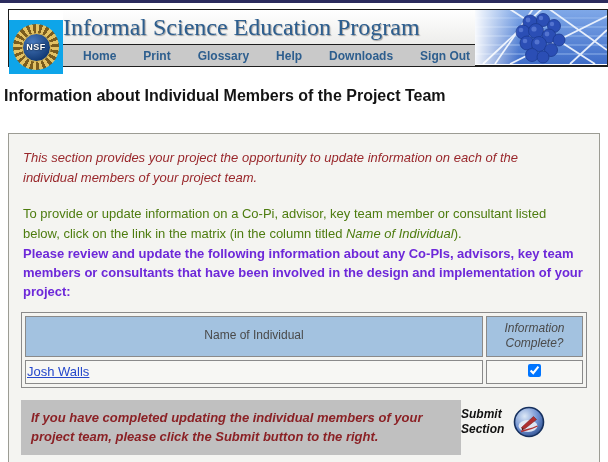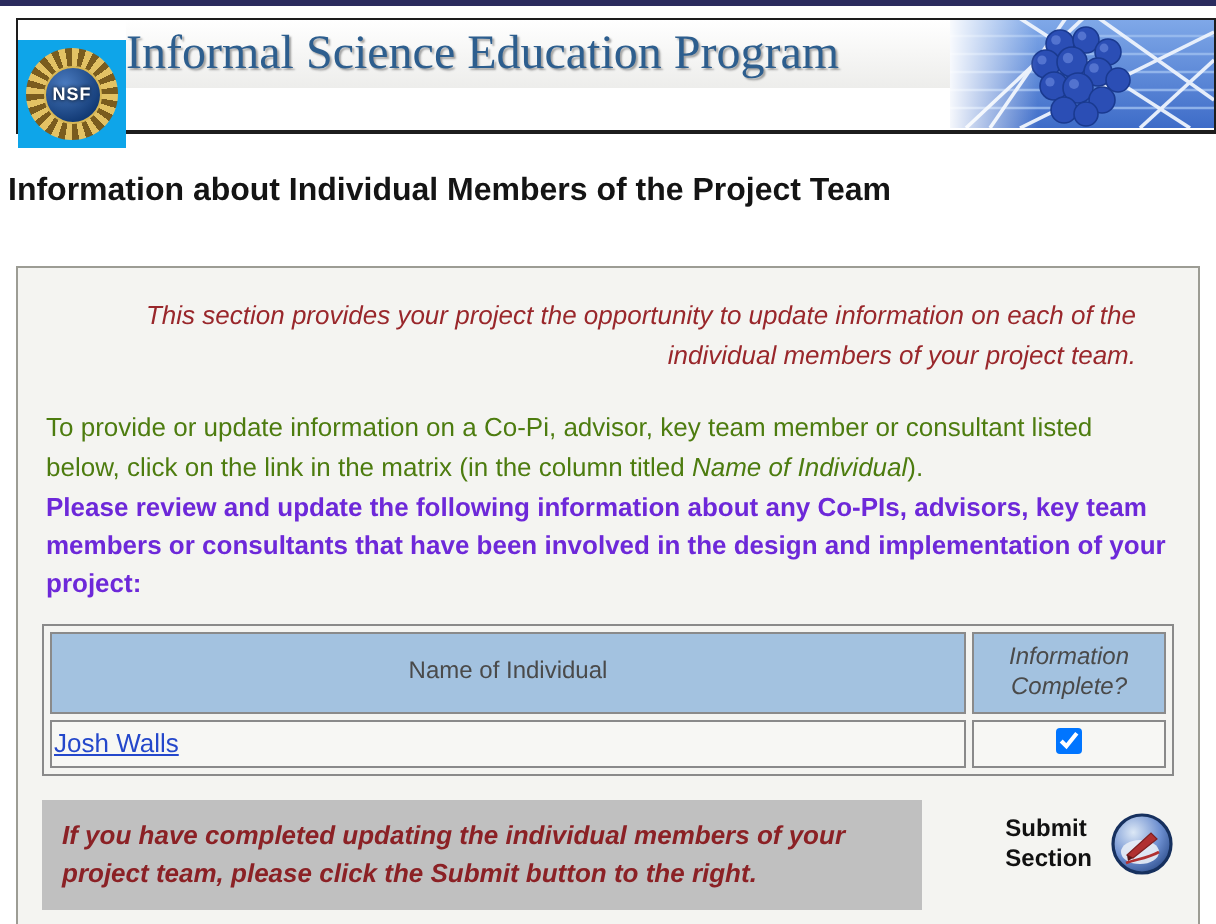--- a/index.html
+++ b/index.html
@@ -58,21 +58,21 @@
 
   
   .page-heading { margin: 20px 8px 0 4px; font-size: 16px; font-weight: bold; color: #141414; }
 
   .section-box {
     margin: 28px 8px 0 8px; border: 1px solid #9c9c94;
     background: #f4f4f1; padding: 12px;
   }
   .intro-text {
     font-style: italic; color: #99272b; line-height: 1.5;
-    margin: 2px 0 17px 2px; width: 545px; text-align: right;
+    margin: 2px 0 17px 2px; width: 545px;
   }
   .instruction-text { color: #4d7c0f; line-height: 1.5; margin: 0 0 2px 2px; width: 555px; }
   .instruction-text .em { font-style: italic; }
   .review-text { font-weight: bold; color: #6d28d9; line-height: 1.45; margin: 0 0 10px 2px; }
 
   table.members {
     width: 100%; border: 1px solid #8a8a8a; border-spacing: 3px; border-collapse: separate;
   }
   table.members th {
     background: #a3c2e0; color: #4a4a4a; font-weight: normal; font-size: 12px;
@@ -83,41 +83,49 @@
     background: #f7f7f4; border: 1px solid #8a8a8a; padding: 3px 1px; height: 24px;
   }
   table.members td.cell-complete { text-align: center; }
   .member-link { color: #2447cb; text-decoration: underline; cursor: pointer; }
 
   .bottom-row { display: flex; margin-top: 12px; align-items: flex-start; }
   .submit-note {
     background: #c0c0c0; width: 440px; padding: 8px 10px; min-height: 52px;
     font-weight: bold; font-style: italic; color: #8b2125; line-height: 1.5; font-size: 13px;
   }
-  .submit-area { display: flex; align-items: center; margin-left: 42px; margin-top: 6px; gap: 9px; }
+  .submit-area { display: flex; align-items: center; margin-top: 6px; gap: 9px; font-style: italic; }
   .submit-label { font-size: 12px; font-weight: bold; color: #111; line-height: 1.25; }
   .submit-label span { display: block; }
   .submit-button { width: 32px; height: 32px; cursor: pointer; display: block; }
 </style>
 </head>
 <body>
 
 <div class="top-strip"></div>
 
 <div class="header">
   <div class="logo-block">
     <div class="nsf-badge">
       <div class="nsf-globe">NSF</div>
     </div>
   </div>
 
   <div class="title-bar">
     <span class="app-title">Informal Science Education Program</span>
   </div>
 
+  <div class="nav-bar">
+    <a class="nav-link">Home</a>
+    <a class="nav-link">Print</a>
+    <a class="nav-link">Glossary</a>
+    <a class="nav-link">Help</a>
+    <a class="nav-link">Downloads</a>
+    <a class="nav-link">Sign Out</a>
+  </div>
 
   <svg class="globe-art" viewBox="0 0 132 54" xmlns="http://www.w3.org/2000/svg" preserveAspectRatio="none">
     <defs>
       <linearGradient id="gbg" x1="0" y1="0" x2="0" y2="1">
         <stop offset="0" stop-color="#7fa8e8"></stop>
           <stop offset="1" stop-color="#3e6cc8"></stop>
       </linearGradient>
       <linearGradient id="fade" x1="0" y1="0" x2="1" y2="0">
         <stop offset="0" stop-color="#ffffff" stop-opacity="0.95"></stop>
         <stop offset="1" stop-color="#ffffff" stop-opacity="0"></stop>

